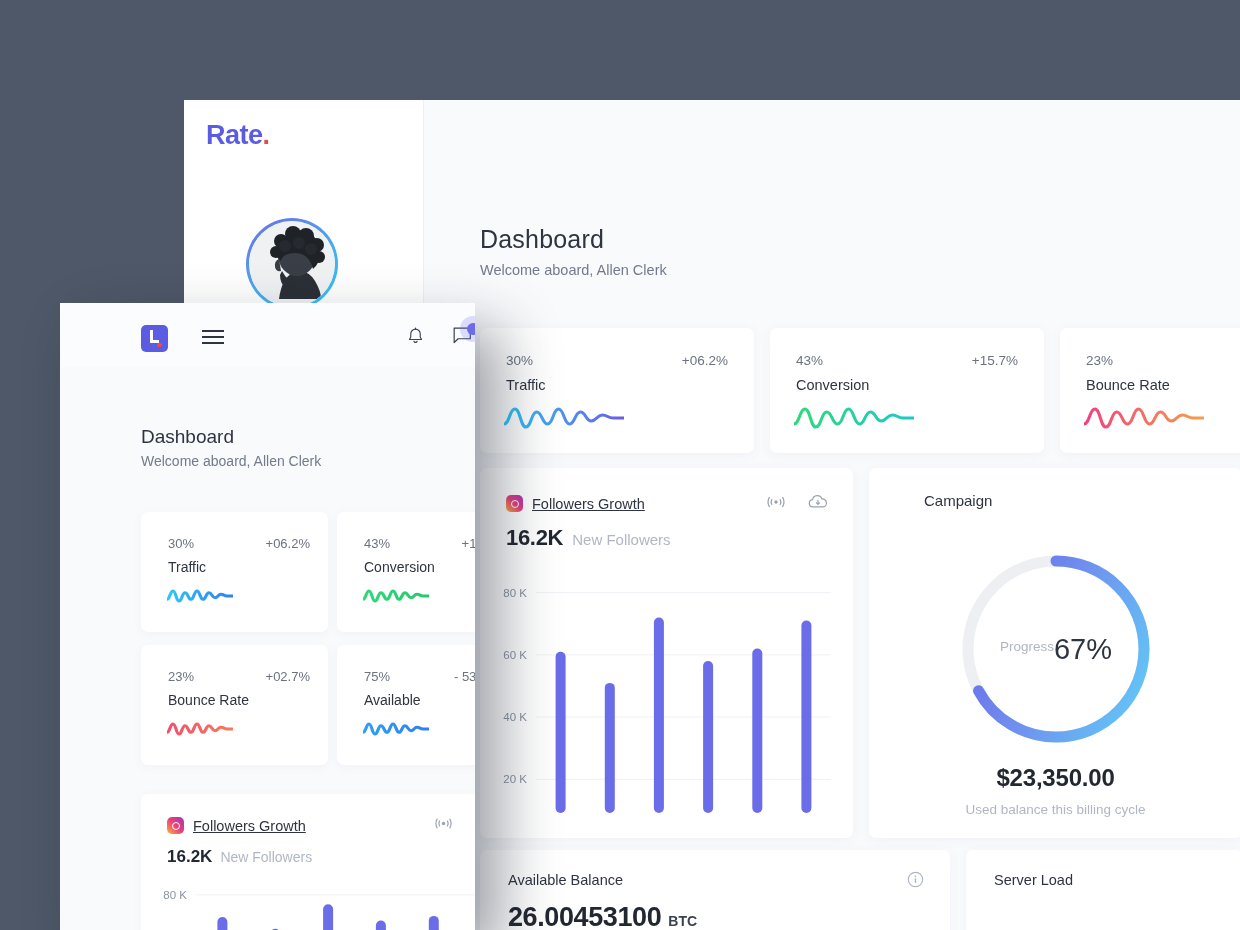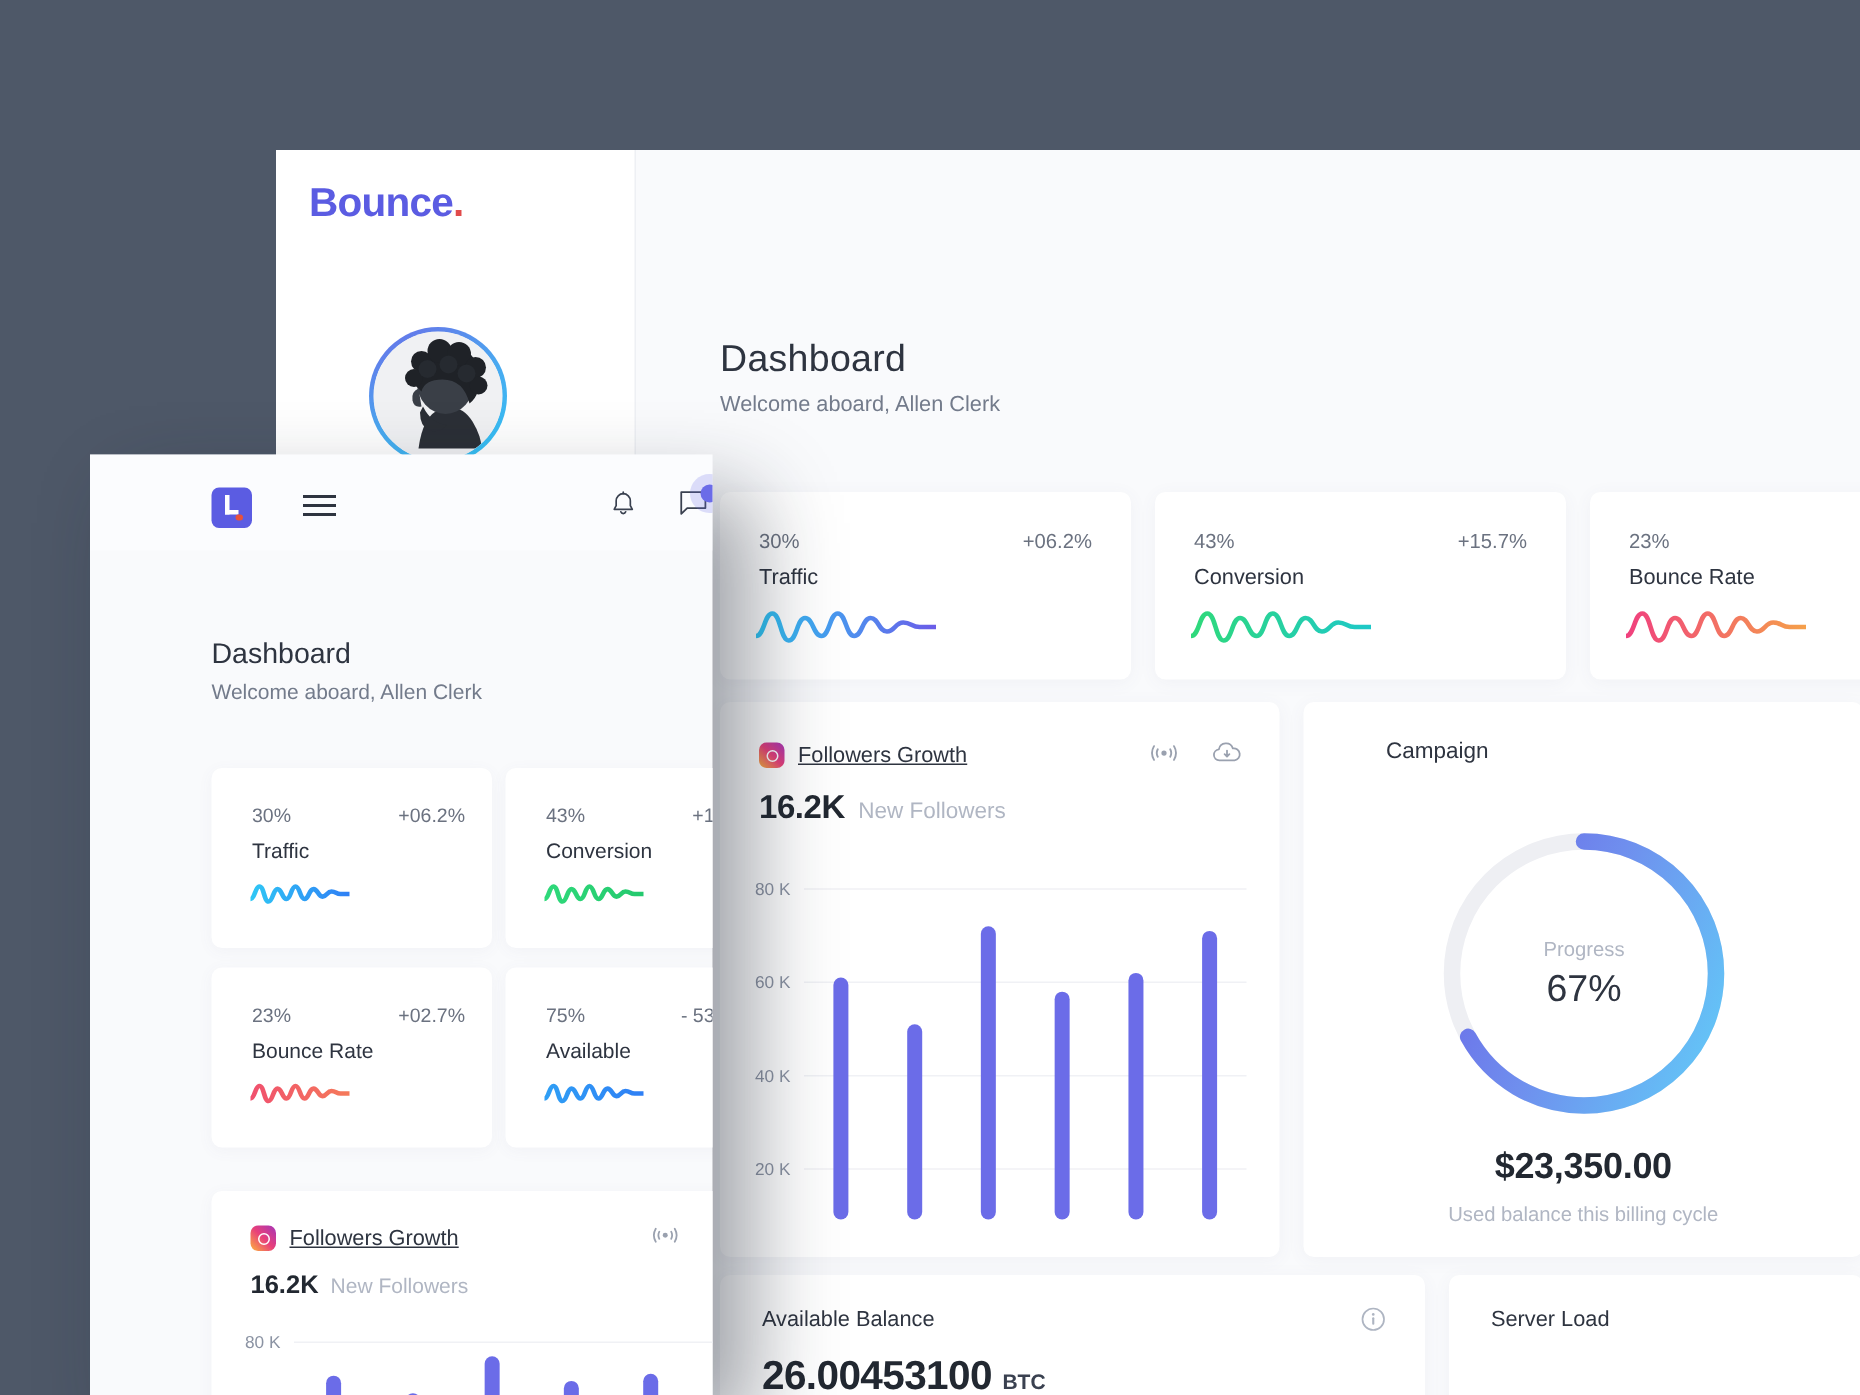--- a/index.html
+++ b/index.html
@@ -148,24 +148,24 @@
     box-shadow:0 2px 12px rgba(90,100,130,0.055);
     overflow:hidden;
   }
   .camp-title{
     position:absolute; left:29px; top:24px;
     font-size:15px; color:#2e3440;margin-left:26px;
   }
   #donut-wrap{ position:absolute; left:78px; top:72px; width:218px; height:218px; }
   .donut-center{
     position:absolute; left:0; top:0; width:218px; height:218px;
-    display:flex; flex-direction:column; align-items:center; justify-content:center;
+    display:flex; flex-direction:row; align-items:center; justify-content:center;
   }
   .donut-lbl{ font-size:13.5px; color:#b0b6c3; margin-bottom:5px; }
-  .donut-pct{ font-size:25px; color:#2e3440; }
+  .donut-pct{ font-size:29px; color:#2e3440; }
   .camp-amount{
     position:absolute; left:0; right:0; top:296px;
     text-align:center; font-size:24px; font-weight:bold;
     color:#222831; letter-spacing:-0.2px;
   }
   .camp-sub{
     position:absolute; left:0; right:0; top:334px;
     text-align:center; font-size:13.5px; color:#b0b6c3;
   }
 
@@ -279,21 +279,21 @@
 
   .axis-lbl{ font-size:11.5px; fill:#8b93a3; font-family:"Liberation Sans", sans-serif; }
 </style>
 </head>
 <body>
 
 <div id="desktop-panel">
 
   <div id="desktop-sidebar">
     <div class="brand">
-      <span>Bounce</span><span class="dot">.</span>
+      <span>Rate</span><span class="dot">.</span>
     </div>
 
     <div id="desktop-avatar">
       <div class="inner">
         <svg class="face" viewBox="0 0 86 86">
           <defs>
             <clipPath id="avclip">
                 <circle cx="43" cy="43" r="43"></circle>
               </clipPath>
           </defs>

